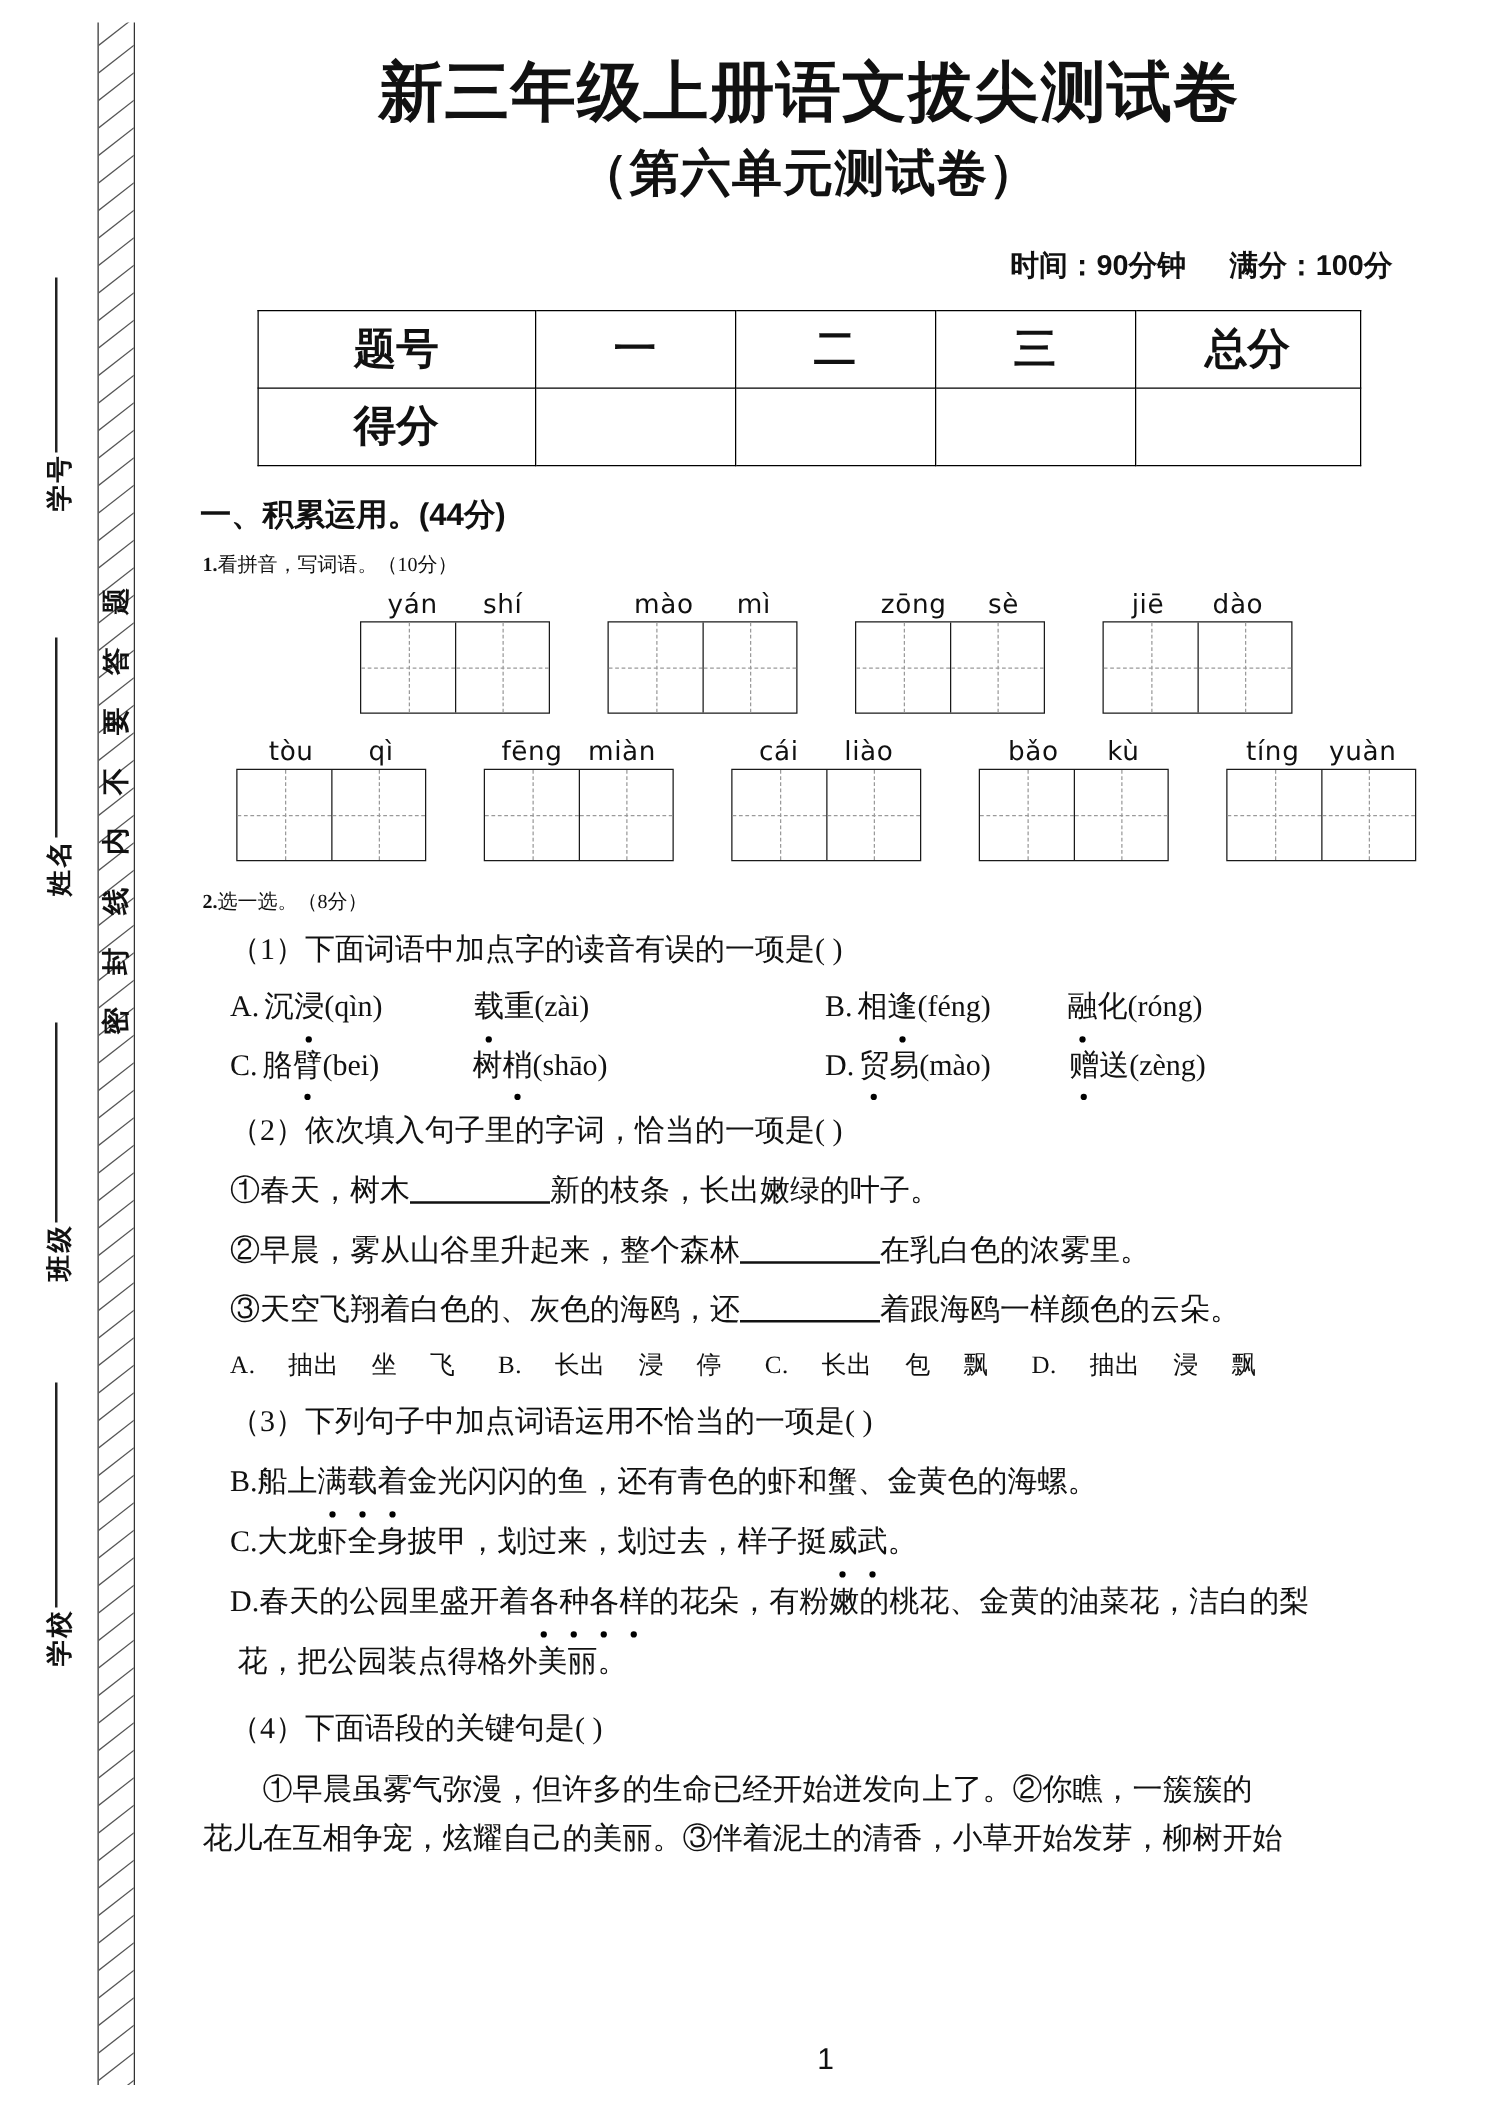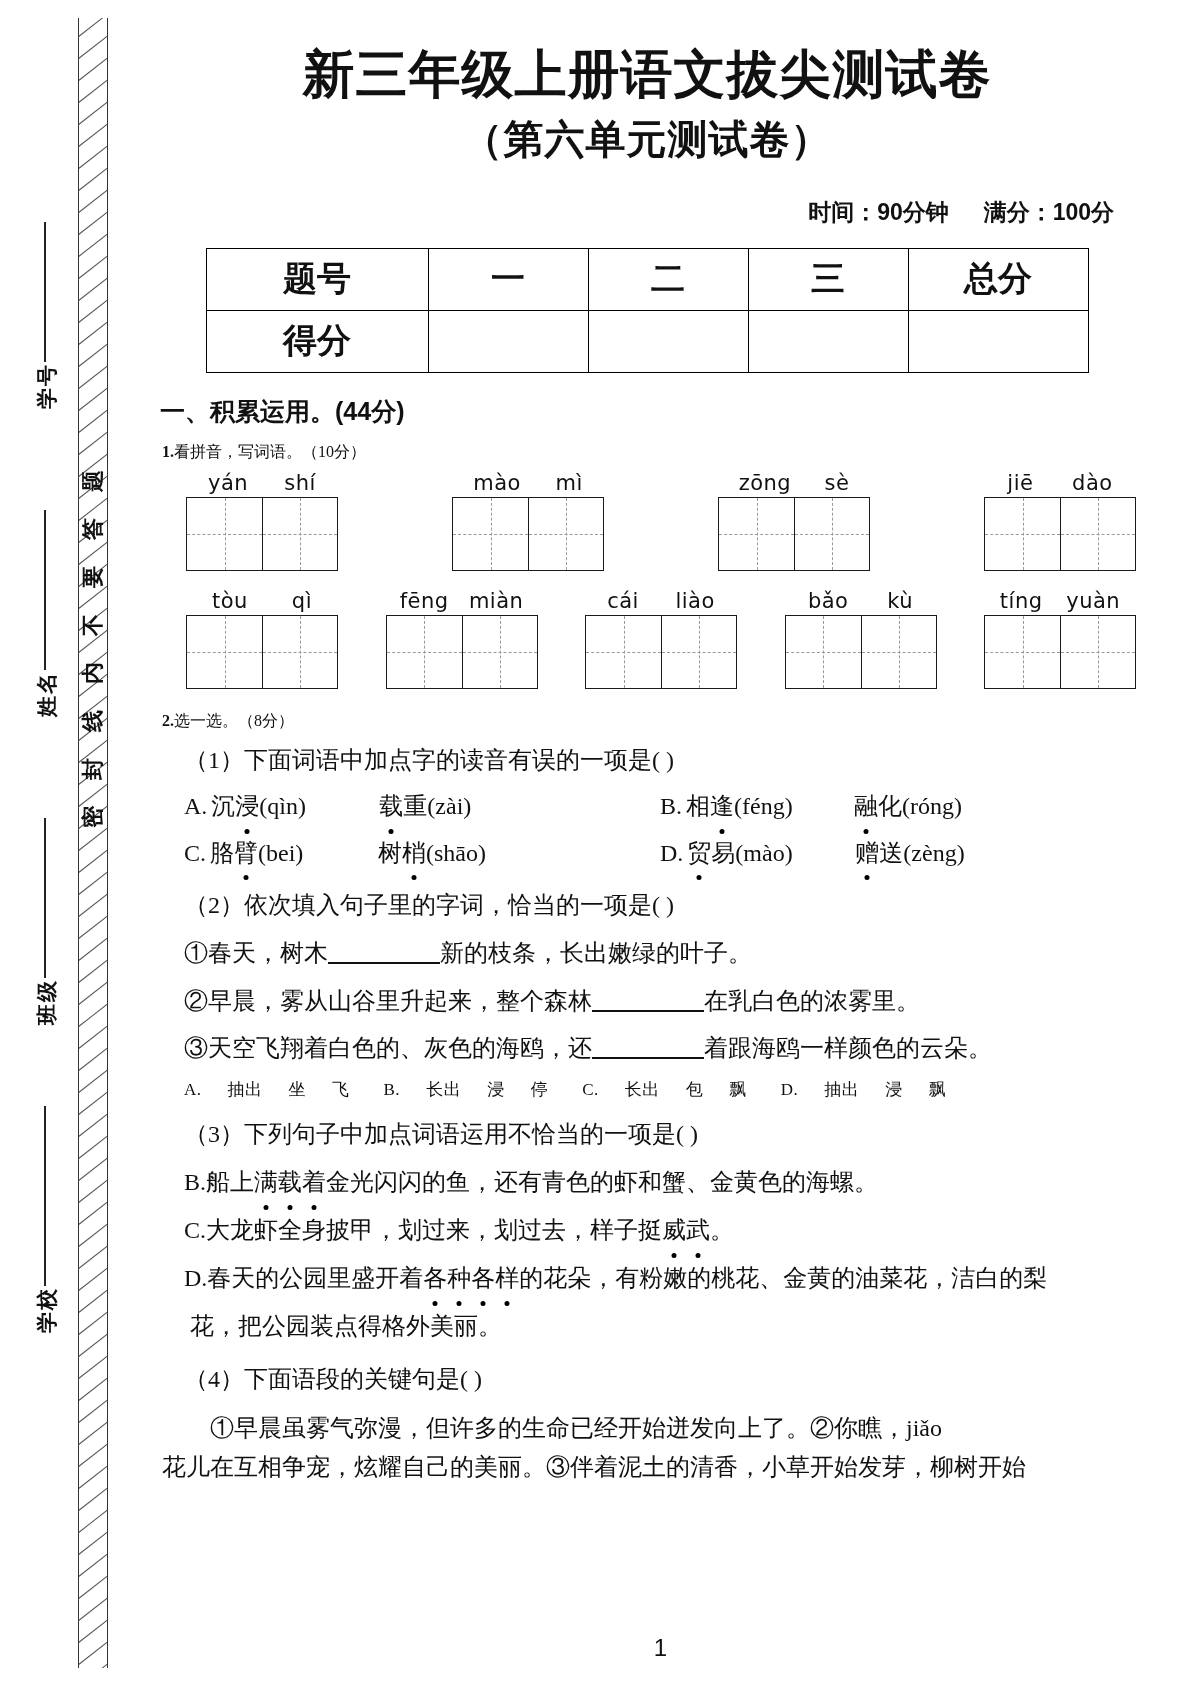--- a/index.html
+++ b/index.html
@@ -155,21 +155,21 @@
   .q-head {
     font-size: 16px;
     margin: 14px 0 4px 4px;
     font-weight: 500;
   }
   .q-head .num { font-weight: bold; font-family:"Liberation Serif", serif; }
 
   
   .pinyin-row {
     display: flex;
-    justify-content: space-between;
+    justify-content: center;
     gap: 46px;
     margin: 8px 0 0 28px;
   }
   .pinyin-item { width: 152px; }
   .pinyin-text {
     display: flex;
     justify-content: space-around;
     font-size: 21px;
     font-family: "DejaVu Sans", "Liberation Sans", sans-serif;
     letter-spacing: 0.5px;
@@ -229,21 +229,21 @@
     background: #000;
     transform: translateX(-50%);
   }
   .blank-line {
     display: inline-block;
     width: 112px;
     border-bottom: 2px solid #111;
     vertical-align: -3px;
   }
   .abcd-row {
-    font-size: 17px;
+    font-size: 20px;
     margin: 10px 0 0 26px;
     white-space: nowrap;
     letter-spacing: 0.5px;
   }
   .abcd-row .sp { display:inline-block; width: 26px; }
   .abcd-row .sp2 { display:inline-block; width: 34px; }
   .para {
     font-size: 24px;
     line-height: 1.66;
     margin: 10px 0 0 4px;
@@ -551,17 +551,17 @@
 
   <div class="qline indent1" style="margin-top:14px;">（3）下列句子中加点词语运用不恰当的一项是(        )</div>
   <div id="q23opts">
       <div class="qline indent1"><span>B.</span><span>船上</span><span><span class="dotted">满</span><span class="dotted">载</span><span class="dotted">着</span></span><span>金光闪闪的鱼，还有青色的虾和蟹、金黄色的海螺。</span></div>
       <div class="qline indent1"><span>C.</span><span>大龙虾全身披甲，划过来，划过去，样子挺</span><span><span class="dotted">威</span><span class="dotted">武</span></span><span>。</span></div>
       <div class="qline indent1"><span>D.</span><span>春天的公园里盛开着</span><span><span class="dotted">各</span><span class="dotted">种</span><span class="dotted">各</span><span class="dotted">样</span></span><span>的花朵，有粉嫩的桃花、金黄的油菜花，洁白的梨</span></div>
       <div class="qline indent2">花，把公园装点得格外美丽。</div>
     </div>
 
   <div class="qline indent1" style="margin-top:14px;">（4）下面语段的关键句是(        )</div>
-  <div class="para">①早晨虽雾气弥漫，但许多的生命已经开始迸发向上了。②你瞧，jiǎo</div>
+  <div class="para">①早晨虽雾气弥漫，但许多的生命已经开始迸发向上了。②你瞧，一簇簇的</div>
   <div class="para-cont">花儿在互相争宠，炫耀自己的美丽。③伴着泥土的清香，小草开始发芽，柳树开始</div>
 
   <div class="page-num">1</div>
 </div>
 
 </body></html>

